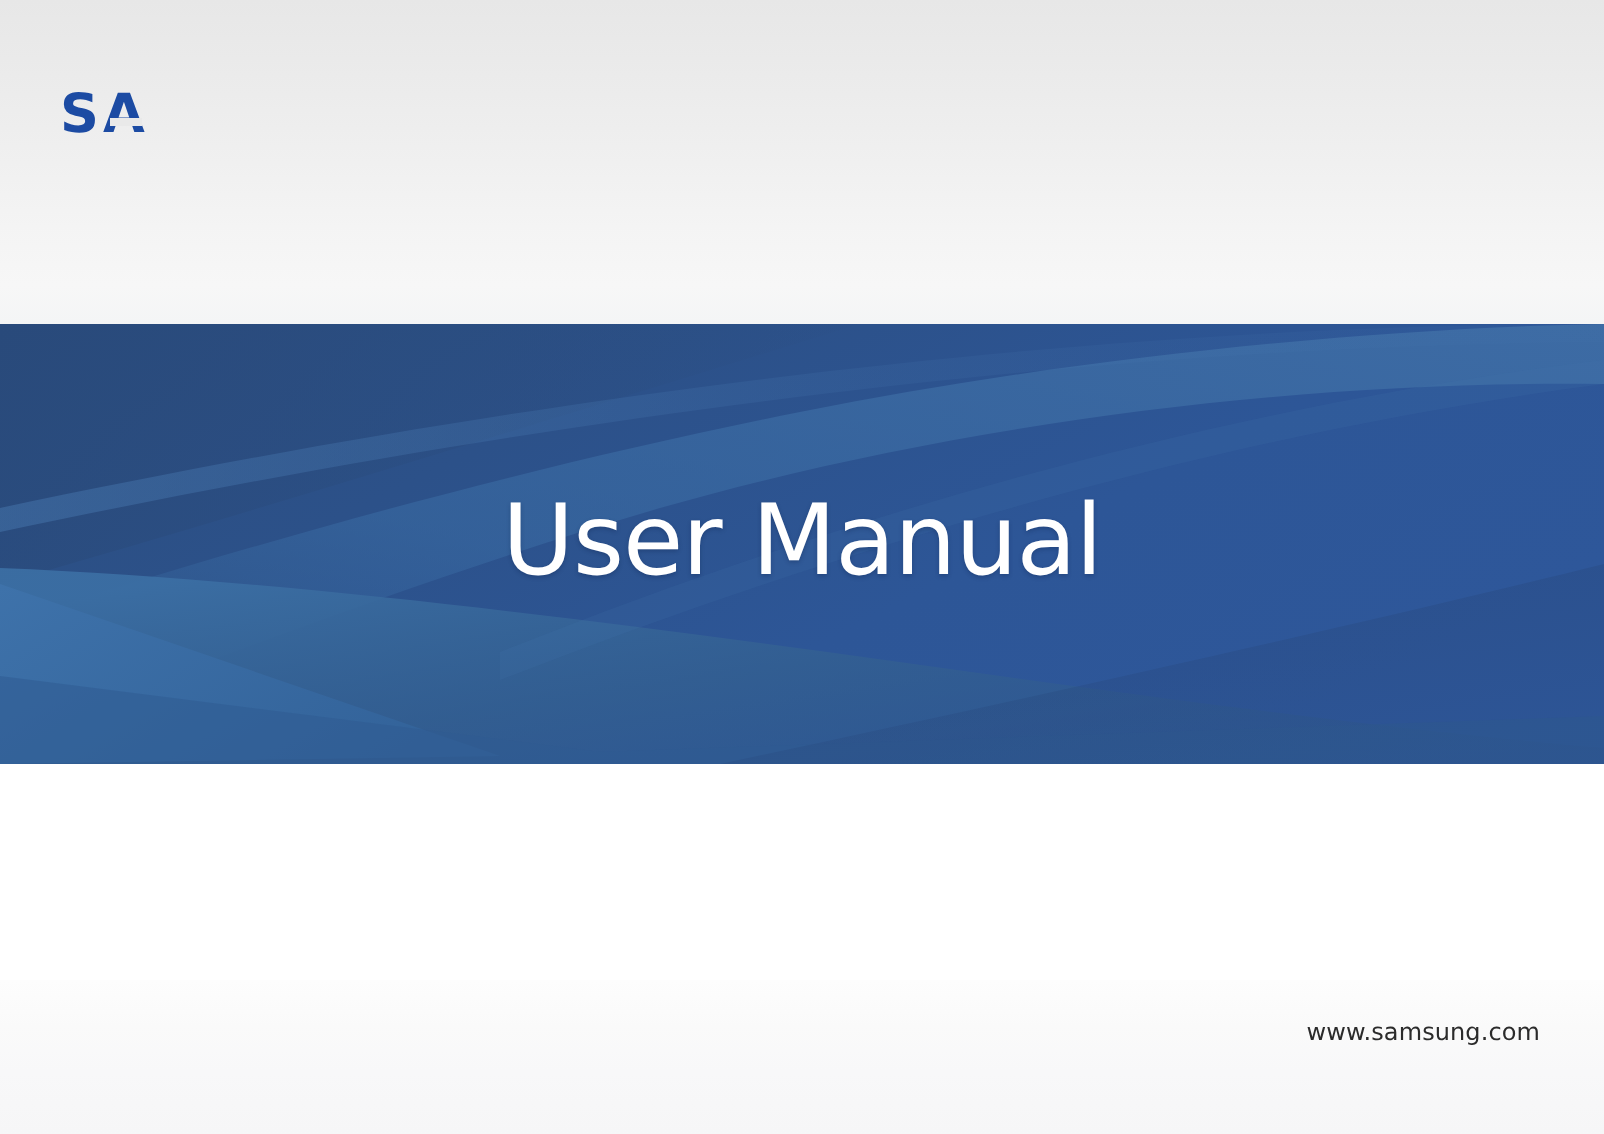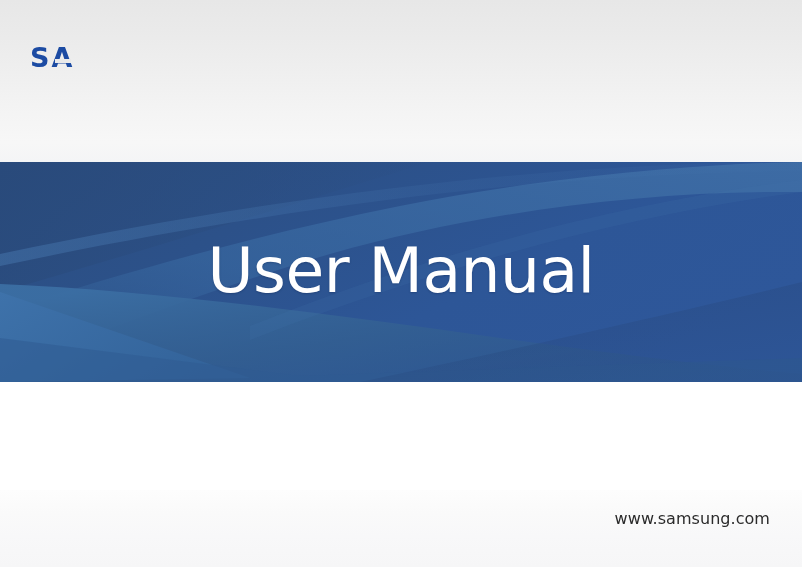--- a/index.html
+++ b/index.html
@@ -91,21 +91,21 @@
     position: absolute;
     left: 0;
     top: 0;
     width: 802px;
     height: 220px;
     display: flex;
     align-items: center;
     justify-content: center;
     color: #ffffff;
     font-family: "DejaVu Sans", "Liberation Sans", sans-serif;
-    font-size: 63px;
+    font-size: 49px;
     font-weight: 400;
     letter-spacing: -0.5px;
     line-height: 1;
     text-shadow: 0 1px 2px rgba(10, 30, 70, 0.28);
     user-select: none;
     padding-bottom: 4px;
     box-sizing: border-box;
   }
 
   
@@ -129,21 +129,21 @@
         #fdfdfd 0%,
         #fafafa 30%,
         #f8f8f9 60%,
         #f6f6f7 100%);
   }
   .footer-site {
     position: absolute;
     right: 32px;
     top: 19px;
     font-family: "DejaVu Sans", "Liberation Sans", sans-serif;
-    font-size: 16px;
+    font-size: 12px;
     font-weight: 400;
     color: #2b2b2b;
     letter-spacing: 0.05px;
     white-space: nowrap;
     user-select: none;
   }
 </style>
 </head>
 <body>
 

